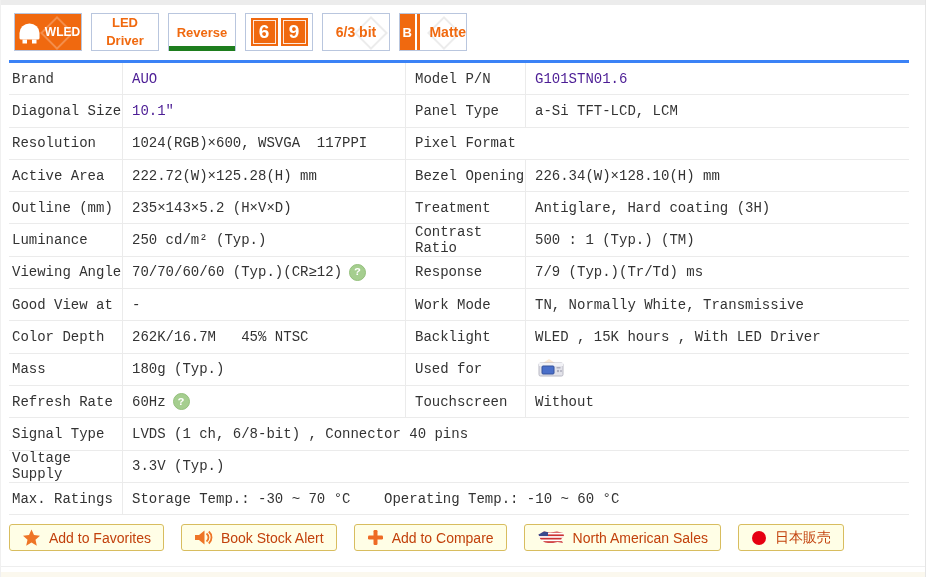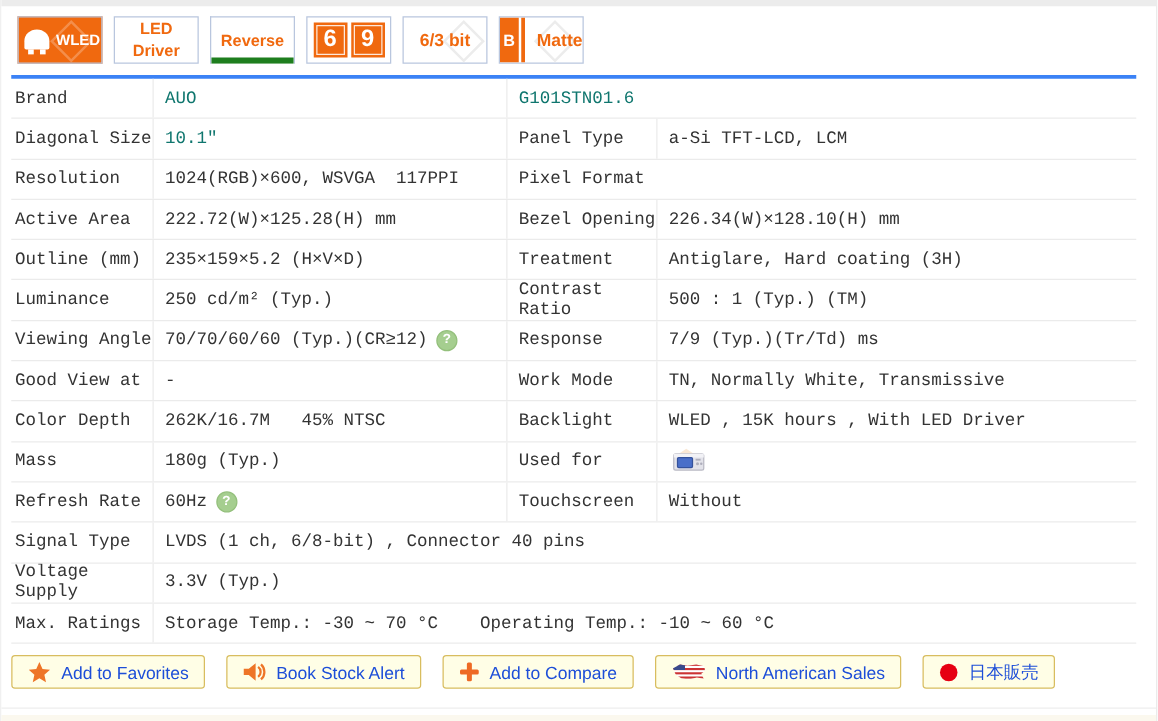--- a/index.html
+++ b/index.html
@@ -37,30 +37,30 @@
   
   .spec { margin:9px 16px 0 8px; border-top:3px solid #3b82f6; font-size:14px; color:#333;font-family:Liberation Mono, monospace; }
   .tr { display:flex; height:32.3px; align-items:center; border-bottom:1px solid #ebebeb; }
   .td { height:100%; display:flex; align-items:center; overflow:hidden; }
   .td span { white-space:pre-wrap; }
   .l1 { width:113px; padding-left:3px; }
   .v1 { width:283px; padding-left:9px; border-left:1px solid #ebebeb; }
   .l2 { width:120px; padding-left:9px; border-left:1px solid #ebebeb; }
   .v2 { flex:1; padding-left:9px; border-left:1px solid #ebebeb; }
   .vfull { flex:1; padding-left:9px; border-left:1px solid #ebebeb; }
-  a.lnk { color:#0f766e; text-decoration:none; cursor:pointer; }
+  a.lnk { color:#4c1d95; text-decoration:none; cursor:pointer; }
   .help { display:inline-flex; width:17px; height:17px; border-radius:50%; background:#a5ce8f;
           border:1px solid #94c07c; color:#fff; font-size:11px; font-weight:bold;
           align-items:center; justify-content:center; margin-left:7px; cursor:pointer; flex:0 0 auto; }
 
   
   .actions { display:flex; gap:17px; margin:9px 0 0 8px; }
   .btn { height:27px; background:#fffee6; border:1px solid #d8bd5f; border-radius:3px;
          display:inline-flex; align-items:center; gap:8px; padding:0 12px;
-         font-size:14px; color:#1d4ed8; cursor:pointer; font-family:"Liberation Sans",sans-serif; }
+         font-size:14px; color:#c2410c; cursor:pointer; font-family:"Liberation Sans",sans-serif; }
   .bottom-line { margin-top:15px; border-top:1px solid #eeeeee; }
   .bottom-strip { height:9px; background:#fbf8ee; margin-top:5px; }
 
   .ic { flex:0 0 auto; display:inline-flex; }
 </style>
 </head>
 <body>
 
 <div class="page">
   <div class="topbar"></div>
@@ -115,20 +115,23 @@
 
   <div class="spec">
 
     <div class="tr">
       <div class="td l1">
           <span>Brand</span>
         </div>
       <div class="td v1">
           <a class="lnk">AUO</a>
         </div>
+      <div class="td l2">
+          <span>Model P/N</span>
+        </div>
       <div class="td v2">
           <a class="lnk">G101STN01.6</a>
         </div>
     </div>
 
     <div class="tr">
       <div class="td l1">
           <span>Diagonal Size</span>
         </div>
       <div class="td v1">
@@ -167,21 +170,21 @@
       <div class="td v2">
           <span>226.34(W)×128.10(H) mm</span>
         </div>
     </div>
 
     <div class="tr">
       <div class="td l1">
           <span>Outline (mm)</span>
         </div>
       <div class="td v1">
-          <span>235×159×5.2 (H×V×D)</span>
+          <span>235×143×5.2 (H×V×D)</span>
         </div>
       <div class="td l2">
           <span>Treatment</span>
         </div>
       <div class="td v2">
           <span>Antiglare, Hard coating (3H)</span>
         </div>
     </div>
 
     <div class="tr">

